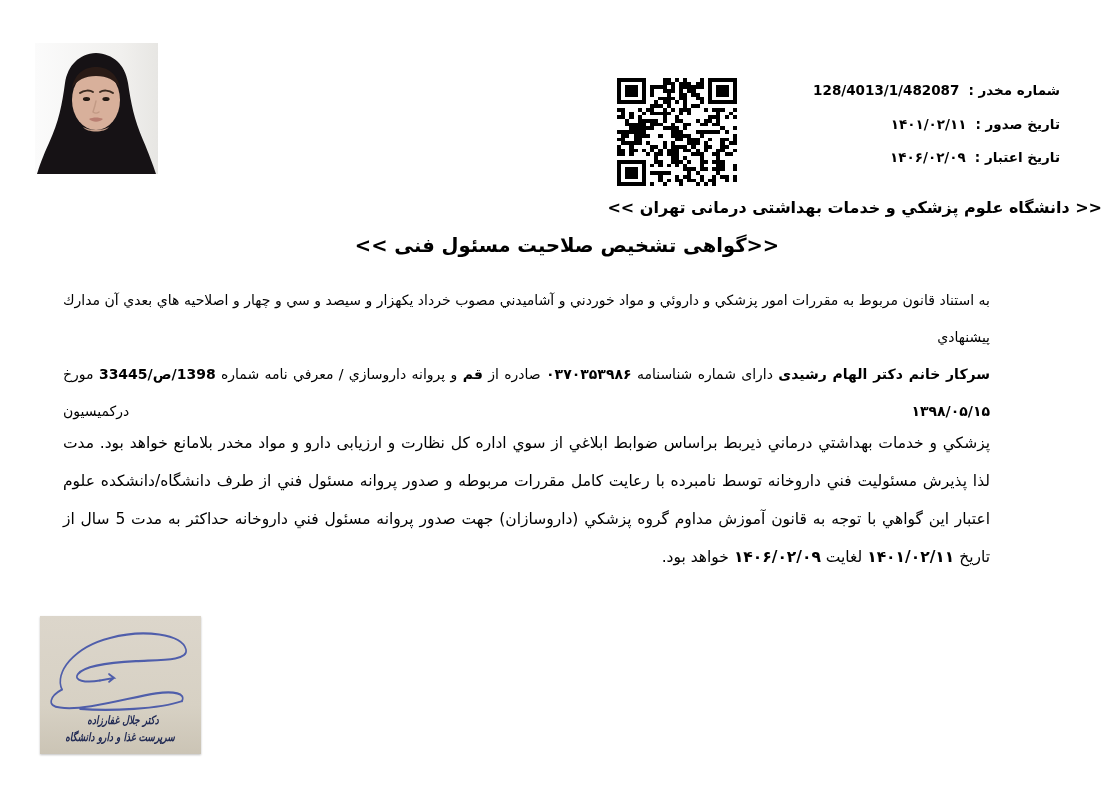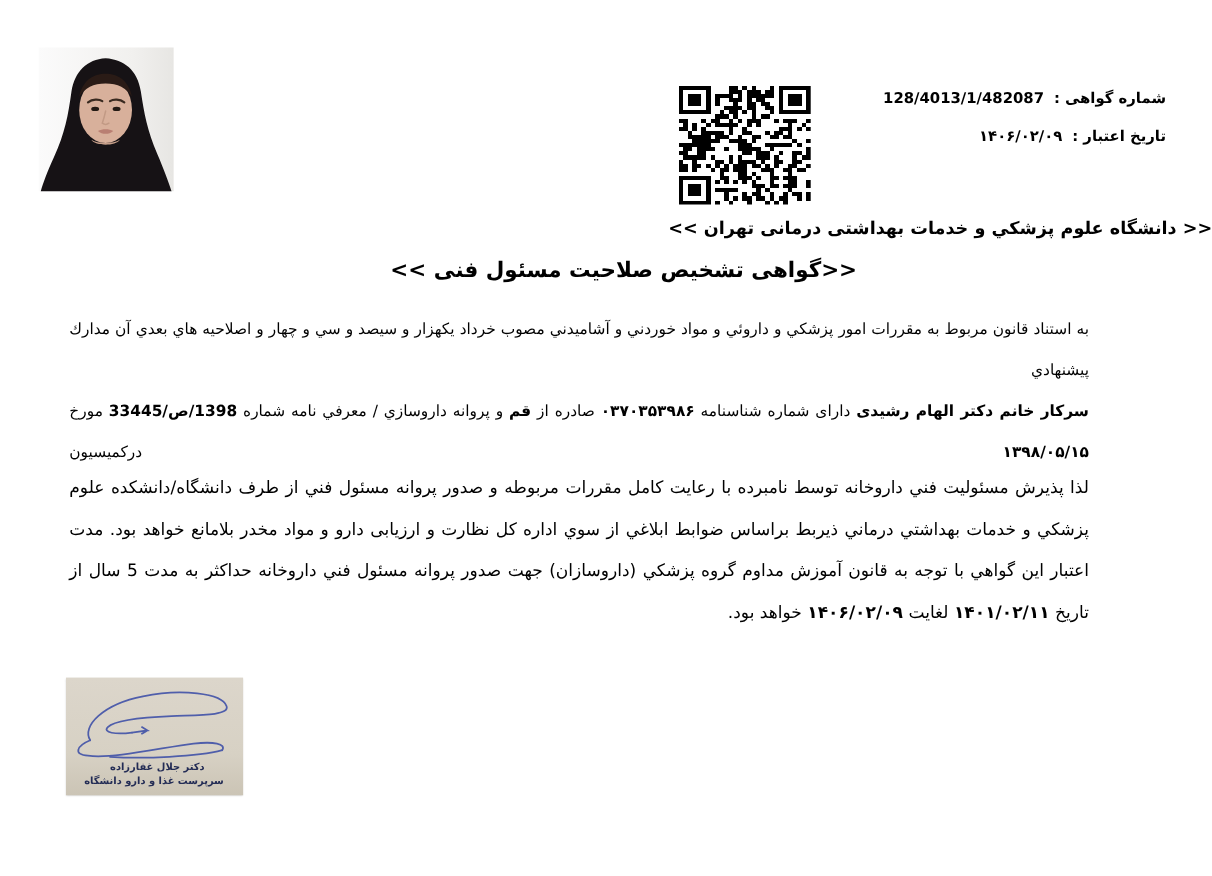--- a/index.html
+++ b/index.html
@@ -20,23 +20,24 @@
   .title1{position:absolute;top:198px;left:0;width:100%;text-align:right;font-size:16px;font-weight:bold;}
   .title2{position:absolute;top:234px;left:0;width:100%;text-align:center;font-size:19.5px;font-weight:bold;margin-left:16px;}
   
   .para{position:absolute;right:112px;width:927px;direction:rtl;}
   .p1{top:282px;font-size:14px;line-height:37px;}
   .p2{top:424px;font-size:15.5px;line-height:38px;}
   .line{text-align:right;}
   .line.just{text-align:justify;text-align-last:justify;}
   
   .sig{
-    position:absolute;left:60px;top:616px;width:161px;height:107px;
+    position:absolute;left:40px;top:616px;width:161px;height:138px;
     background:linear-gradient(180deg,#dcd6cb 0%,#d7d1c4 65%,#cbc4b5 100%);
     box-shadow:0 1px 2px rgba(0,0,0,.25);
+    font-style:italic;
   }
   .sig svg{display:block;width:100%;height:100%;}
   .sig text{font-family:"DejaVu Sans",sans-serif;font-weight:bold;fill:#232c55;}
 </style>
 </head>
 <body>
 
 <div class="page">
 
   <div class="photo">
@@ -388,37 +389,40 @@
         <rect x="22" y="0" width="7" height="7"></rect>
         <rect x="23" y="1" width="5" height="5" fill="#fff"></rect>
         <rect x="24" y="2" width="3" height="3"></rect>
         <rect x="0" y="22" width="7" height="7"></rect>
         <rect x="1" y="23" width="5" height="5" fill="#fff"></rect>
         <rect x="2" y="24" width="3" height="3"></rect>
       </svg></div>
 
   <div class="info">
     <div class="info-row">
-      <span class="lbl">شماره گواهی :</span><span class="val">128/4013/1/482087</span>
+      <span class="lbl">شماره مخدر :</span><span class="val">128/4013/1/482087</span>
+    </div>
+    <div class="info-row">
+      <span class="lbl">تاریخ صدور :</span><span class="val">۱۴۰۱/۰۲/۱۱</span>
     </div>
     <div class="info-row">
       <span class="lbl">تاریخ اعتبار :</span><span class="val">۱۴۰۶/۰۲/۰۹</span>
     </div>
   </div>
 
   <div class="title1">&lt;&lt; دانشگاه علوم پزشكي و خدمات بهداشتی درمانی تهران &gt;&gt;</div>
   <div class="title2">&lt;&lt;گواهی تشخیص صلاحیت مسئول فنی &gt;&gt;</div>
 
   <div class="para p1">
       <div class="line just"><span>به استناد قانون مربوط به مقررات امور پزشكي و داروئي و مواد خوردني و آشاميدني مصوب خرداد يكهزار و سيصد و سي و چهار و اصلاحيه هاي بعدي آن مدارك پيشنهادي</span></div>
       <div class="line just"><b>سركار خانم دكتر الهام رشیدی</b><span> دارای شماره شناسنامه </span><b>۰۳۷۰۳۵۳۹۸۶</b><span> صادره از </span><b>قم</b><span> و پروانه داروسازي / معرفي نامه شماره </span><b>1398/ص/33445</b><span> مورخ </span><b>۱۳۹۸/۰۵/۱۵</b><span> دركميسيون</span></div>
     </div>
   <div class="para p2">
+      <div class="line just"><span>پزشكي و خدمات بهداشتي درماني ذيربط براساس ضوابط ابلاغي از سوي اداره كل نظارت و ارزیابی دارو و مواد مخدر بلامانع خواهد بود. مدت</span></div>
       <div class="line just"><span>لذا پذيرش مسئوليت فني داروخانه توسط نامبرده با رعايت كامل مقررات مربوطه و صدور پروانه مسئول فني از طرف دانشگاه/دانشكده علوم</span></div>
-      <div class="line just"><span>پزشكي و خدمات بهداشتي درماني ذيربط براساس ضوابط ابلاغي از سوي اداره كل نظارت و ارزیابی دارو و مواد مخدر بلامانع خواهد بود. مدت</span></div>
       <div class="line just"><span>اعتبار اين گواهي با توجه به قانون آموزش مداوم گروه پزشكي (داروسازان) جهت صدور پروانه مسئول فني داروخانه حداكثر به مدت 5 سال از</span></div>
       <div class="line"><span>تاریخ </span><b>۱۴۰۱/۰۲/۱۱</b><span> لغایت </span><b>۱۴۰۶/۰۲/۰۹</b><span> خواهد بود.</span></div>
     </div>
 
   <div class="sig">
     <svg viewBox="0 0 161 107" preserveAspectRatio="none">
       <g stroke="#4152a8" stroke-width="1.6" fill="none" stroke-linecap="round" opacity="0.9">
         <path d="M22,57 C14,44 34,24 70,17 C104,10 142,14 146,26 C149,35 118,34 96,35 C70,36 44,39 38,45 C33,50 45,52 60,50"></path>
         <path d="M60,50 L74,48 L69,45 M74,48 L69,51"></path>
         <path d="M22,57 C10,62 6,70 20,71 C44,74 90,63 116,60 C134,58 146,60 142,66"></path>

